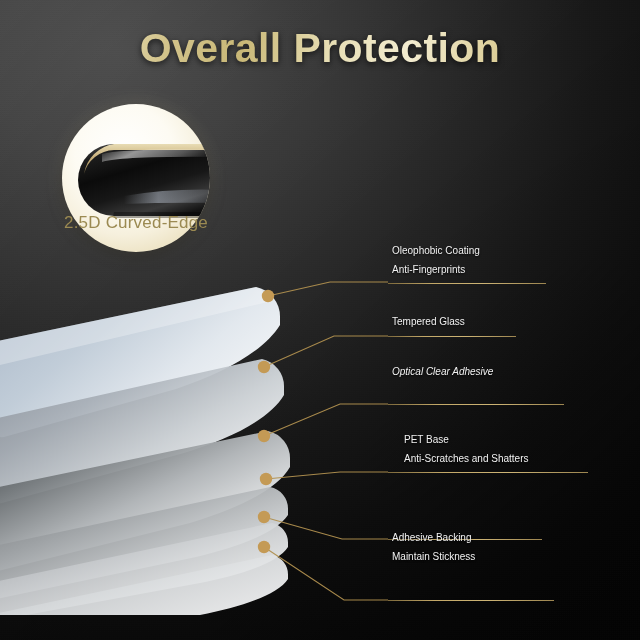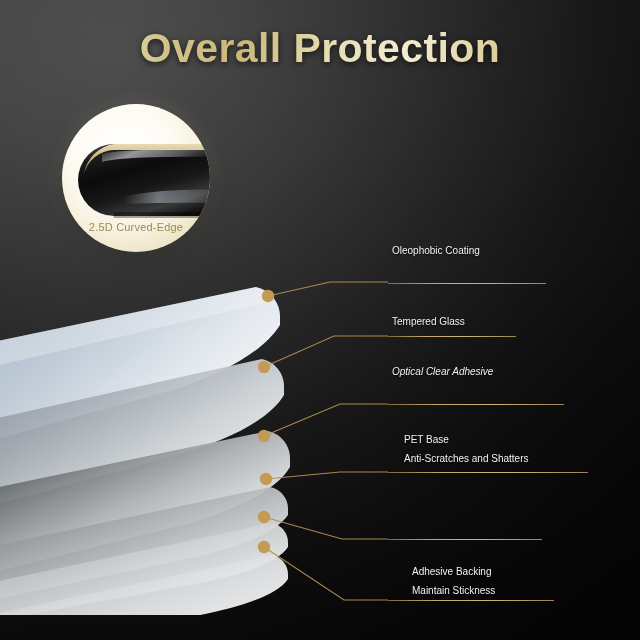--- a/index.html
+++ b/index.html
@@ -107,21 +107,21 @@
       0 0 18px rgba(236,226,196,0.22),
       0 4px 14px rgba(0,0,0,0.55);
     overflow: hidden;
   }
   .inset-svg { position: absolute; inset: 0; }
   .inset-caption {
     position: absolute;
     left: 0; right: 0;
     bottom: 19px;
     text-align: center;
-    font-size: 11px;
+    font-size: 17px;
     color: #9b8a52;
     letter-spacing: .2px;
     white-space: nowrap;
   }
 
   
   .stack {
     position: absolute;
     left: -20px;
     top: 255px;
@@ -309,20 +309,21 @@
       <circle cx="264" cy="367" r="6.2"></circle>
       <circle cx="264" cy="436" r="6.2"></circle>
       <circle cx="266" cy="479" r="6.2"></circle>
       <circle cx="264" cy="517" r="6.2"></circle>
       <circle cx="264" cy="547" r="6.2"></circle>
     </g>
   </svg>
 
   <div class="label" style="left:392px; top:242px;">
     <span class="ln">Oleophobic Coating</span>
+    <span class="ln">Anti-Fingerprints</span>
   </div>
   <div class="rule" style="left:388px; top:283px; width:158px;"></div>
 
   <div class="label" style="left:392px; top:313px;">
     <span class="ln">Tempered Glass</span>
   </div>
   <div class="rule" style="left:388px; top:336px; width:128px;"></div>
 
   <div class="label" style="left:392px; top:363px;font-style:italic;">
     <span class="ln">Optical Clear Adhesive</span>
@@ -330,19 +331,19 @@
   <div class="rule" style="left:388px; top:404px; width:176px;"></div>
 
   <div class="label" style="left:392px; top:431px;margin-left:12px;">
     <span class="ln">PET Base</span>
     <span class="ln">Anti-Scratches and Shatters</span>
   </div>
   <div class="rule" style="left:388px; top:472px; width:200px;"></div>
 
   <div class="rule" style="left:388px; top:539px; width:154px;"></div>
 
-  <div class="label" style="left:392px; top:563px;margin-left:20px;">
+  <div class="label" style="left:392px; top:529px;">
     <span class="ln">Adhesive Backing</span>
     <span class="ln">Maintain Stickness</span>
   </div>
   <div class="rule" style="left:388px; top:600px; width:166px;"></div>
 
 </div>
 
 </body></html>

